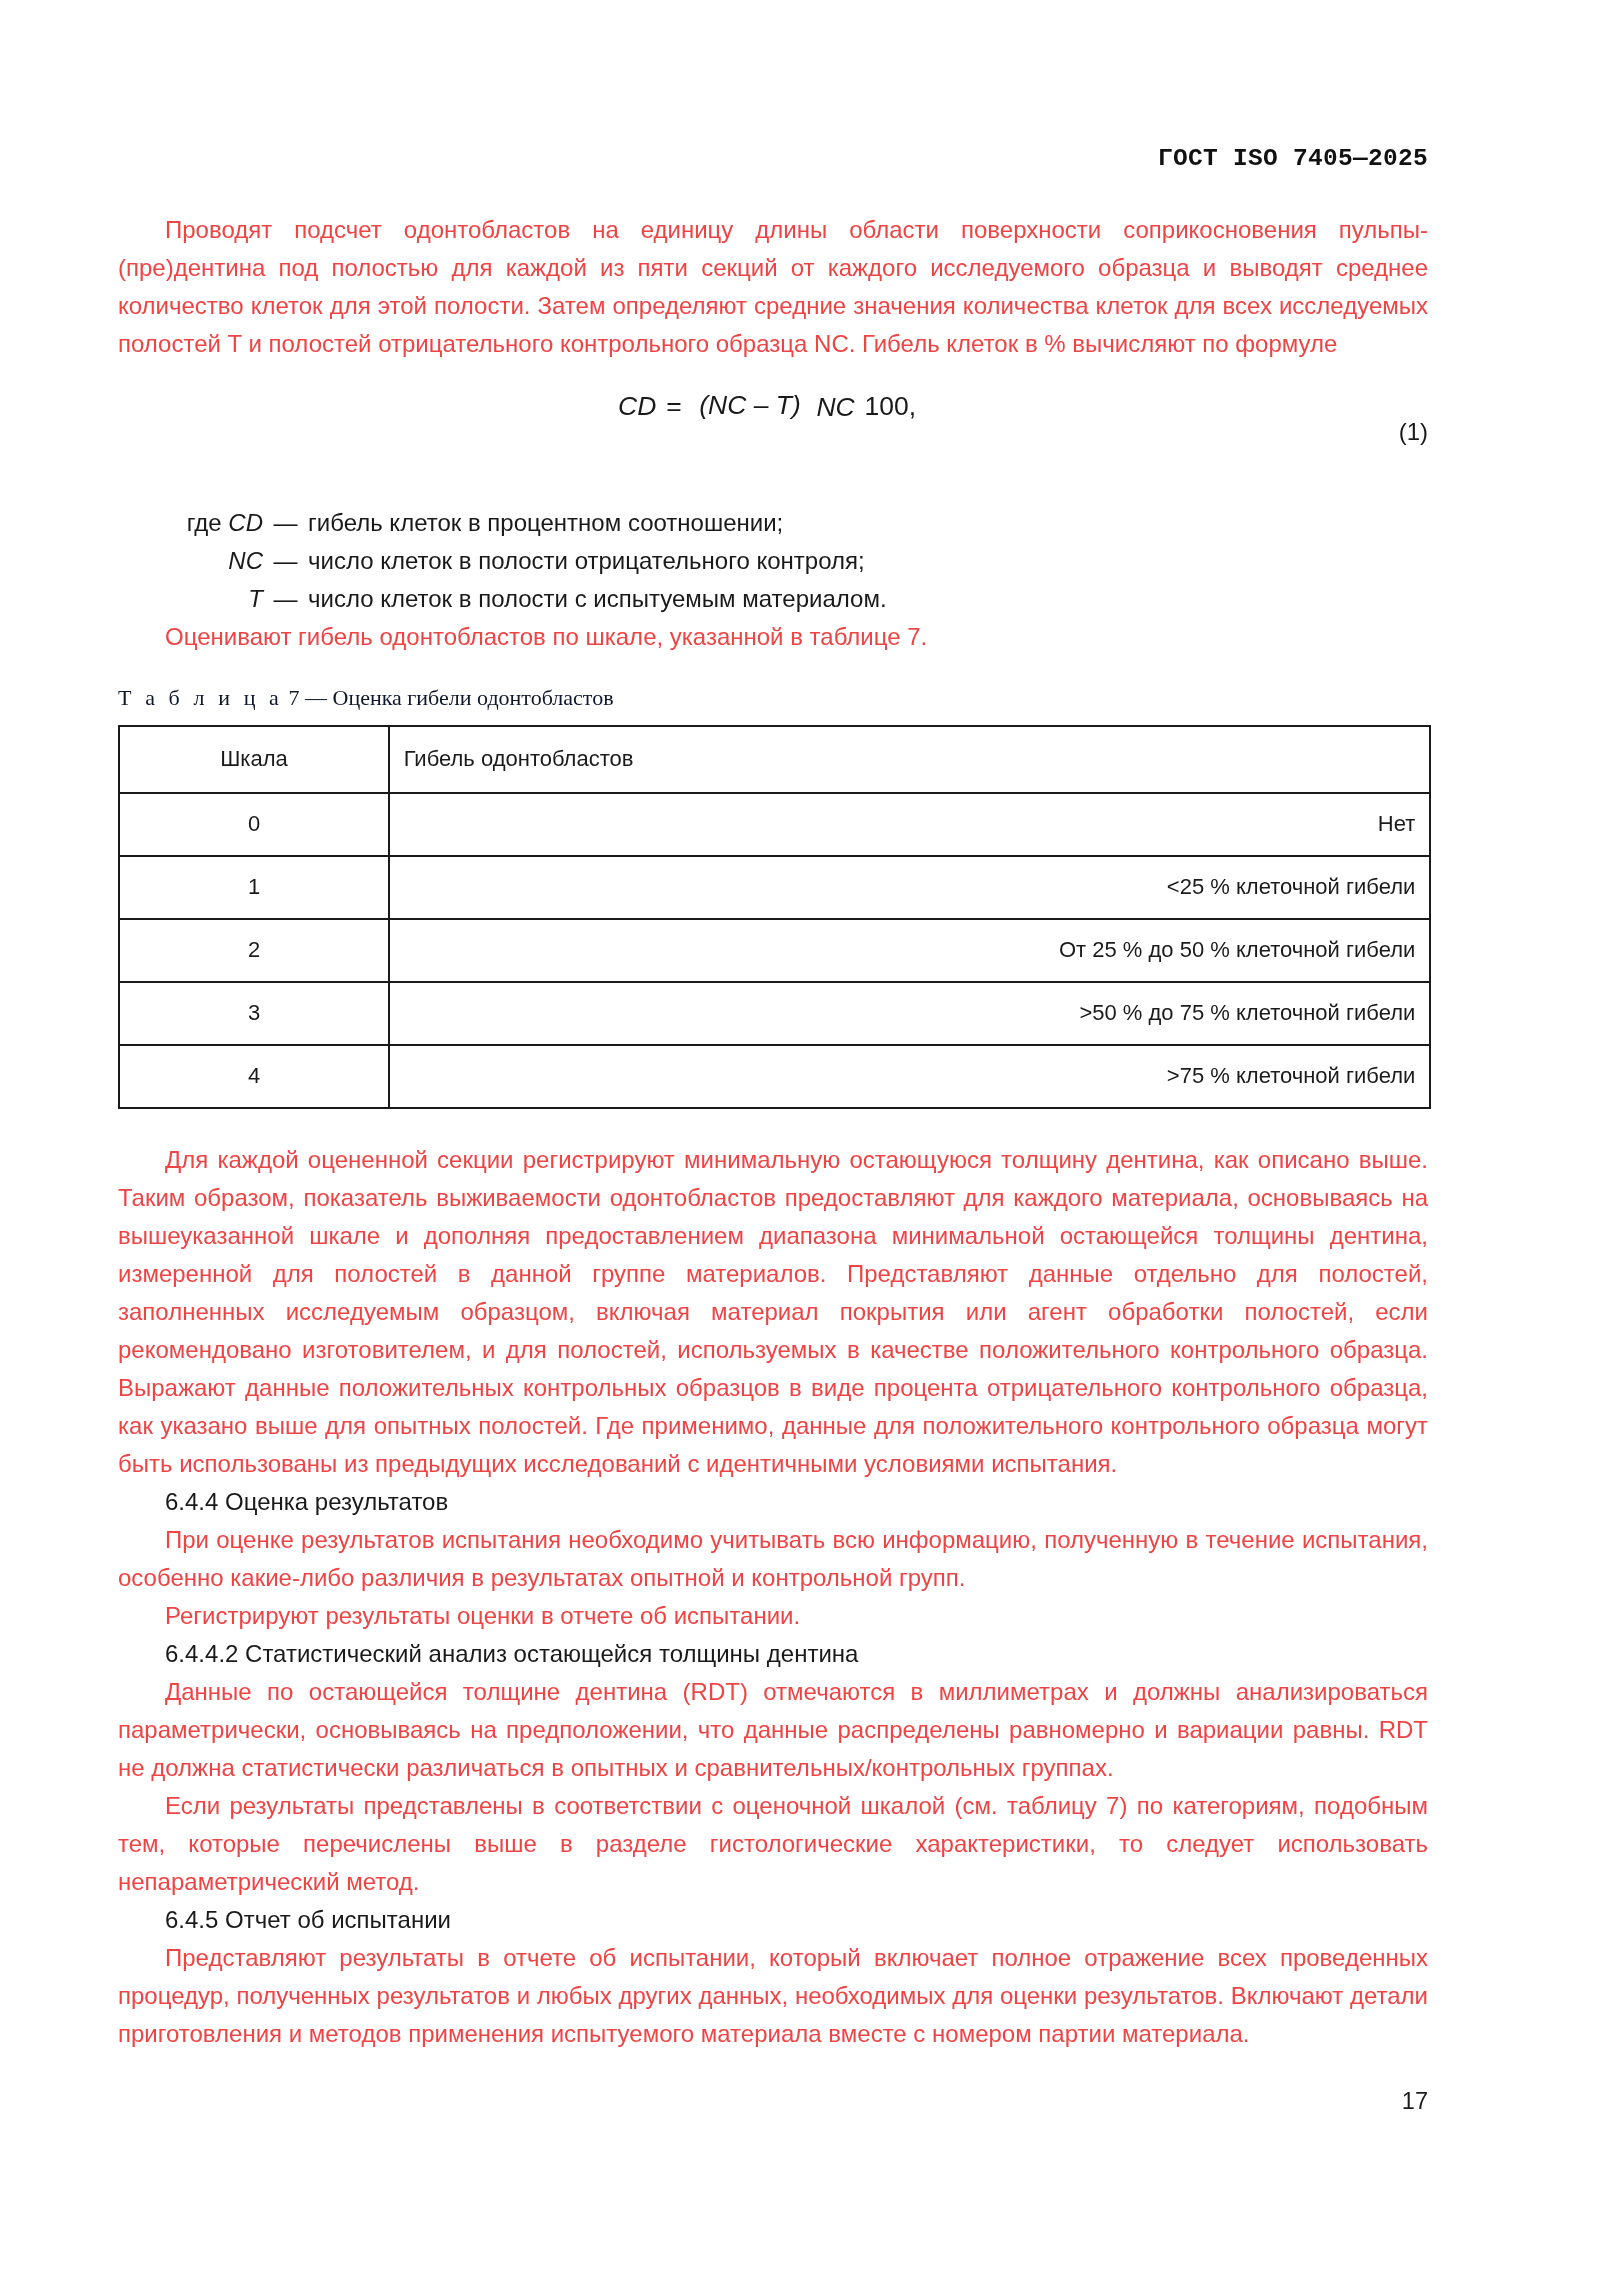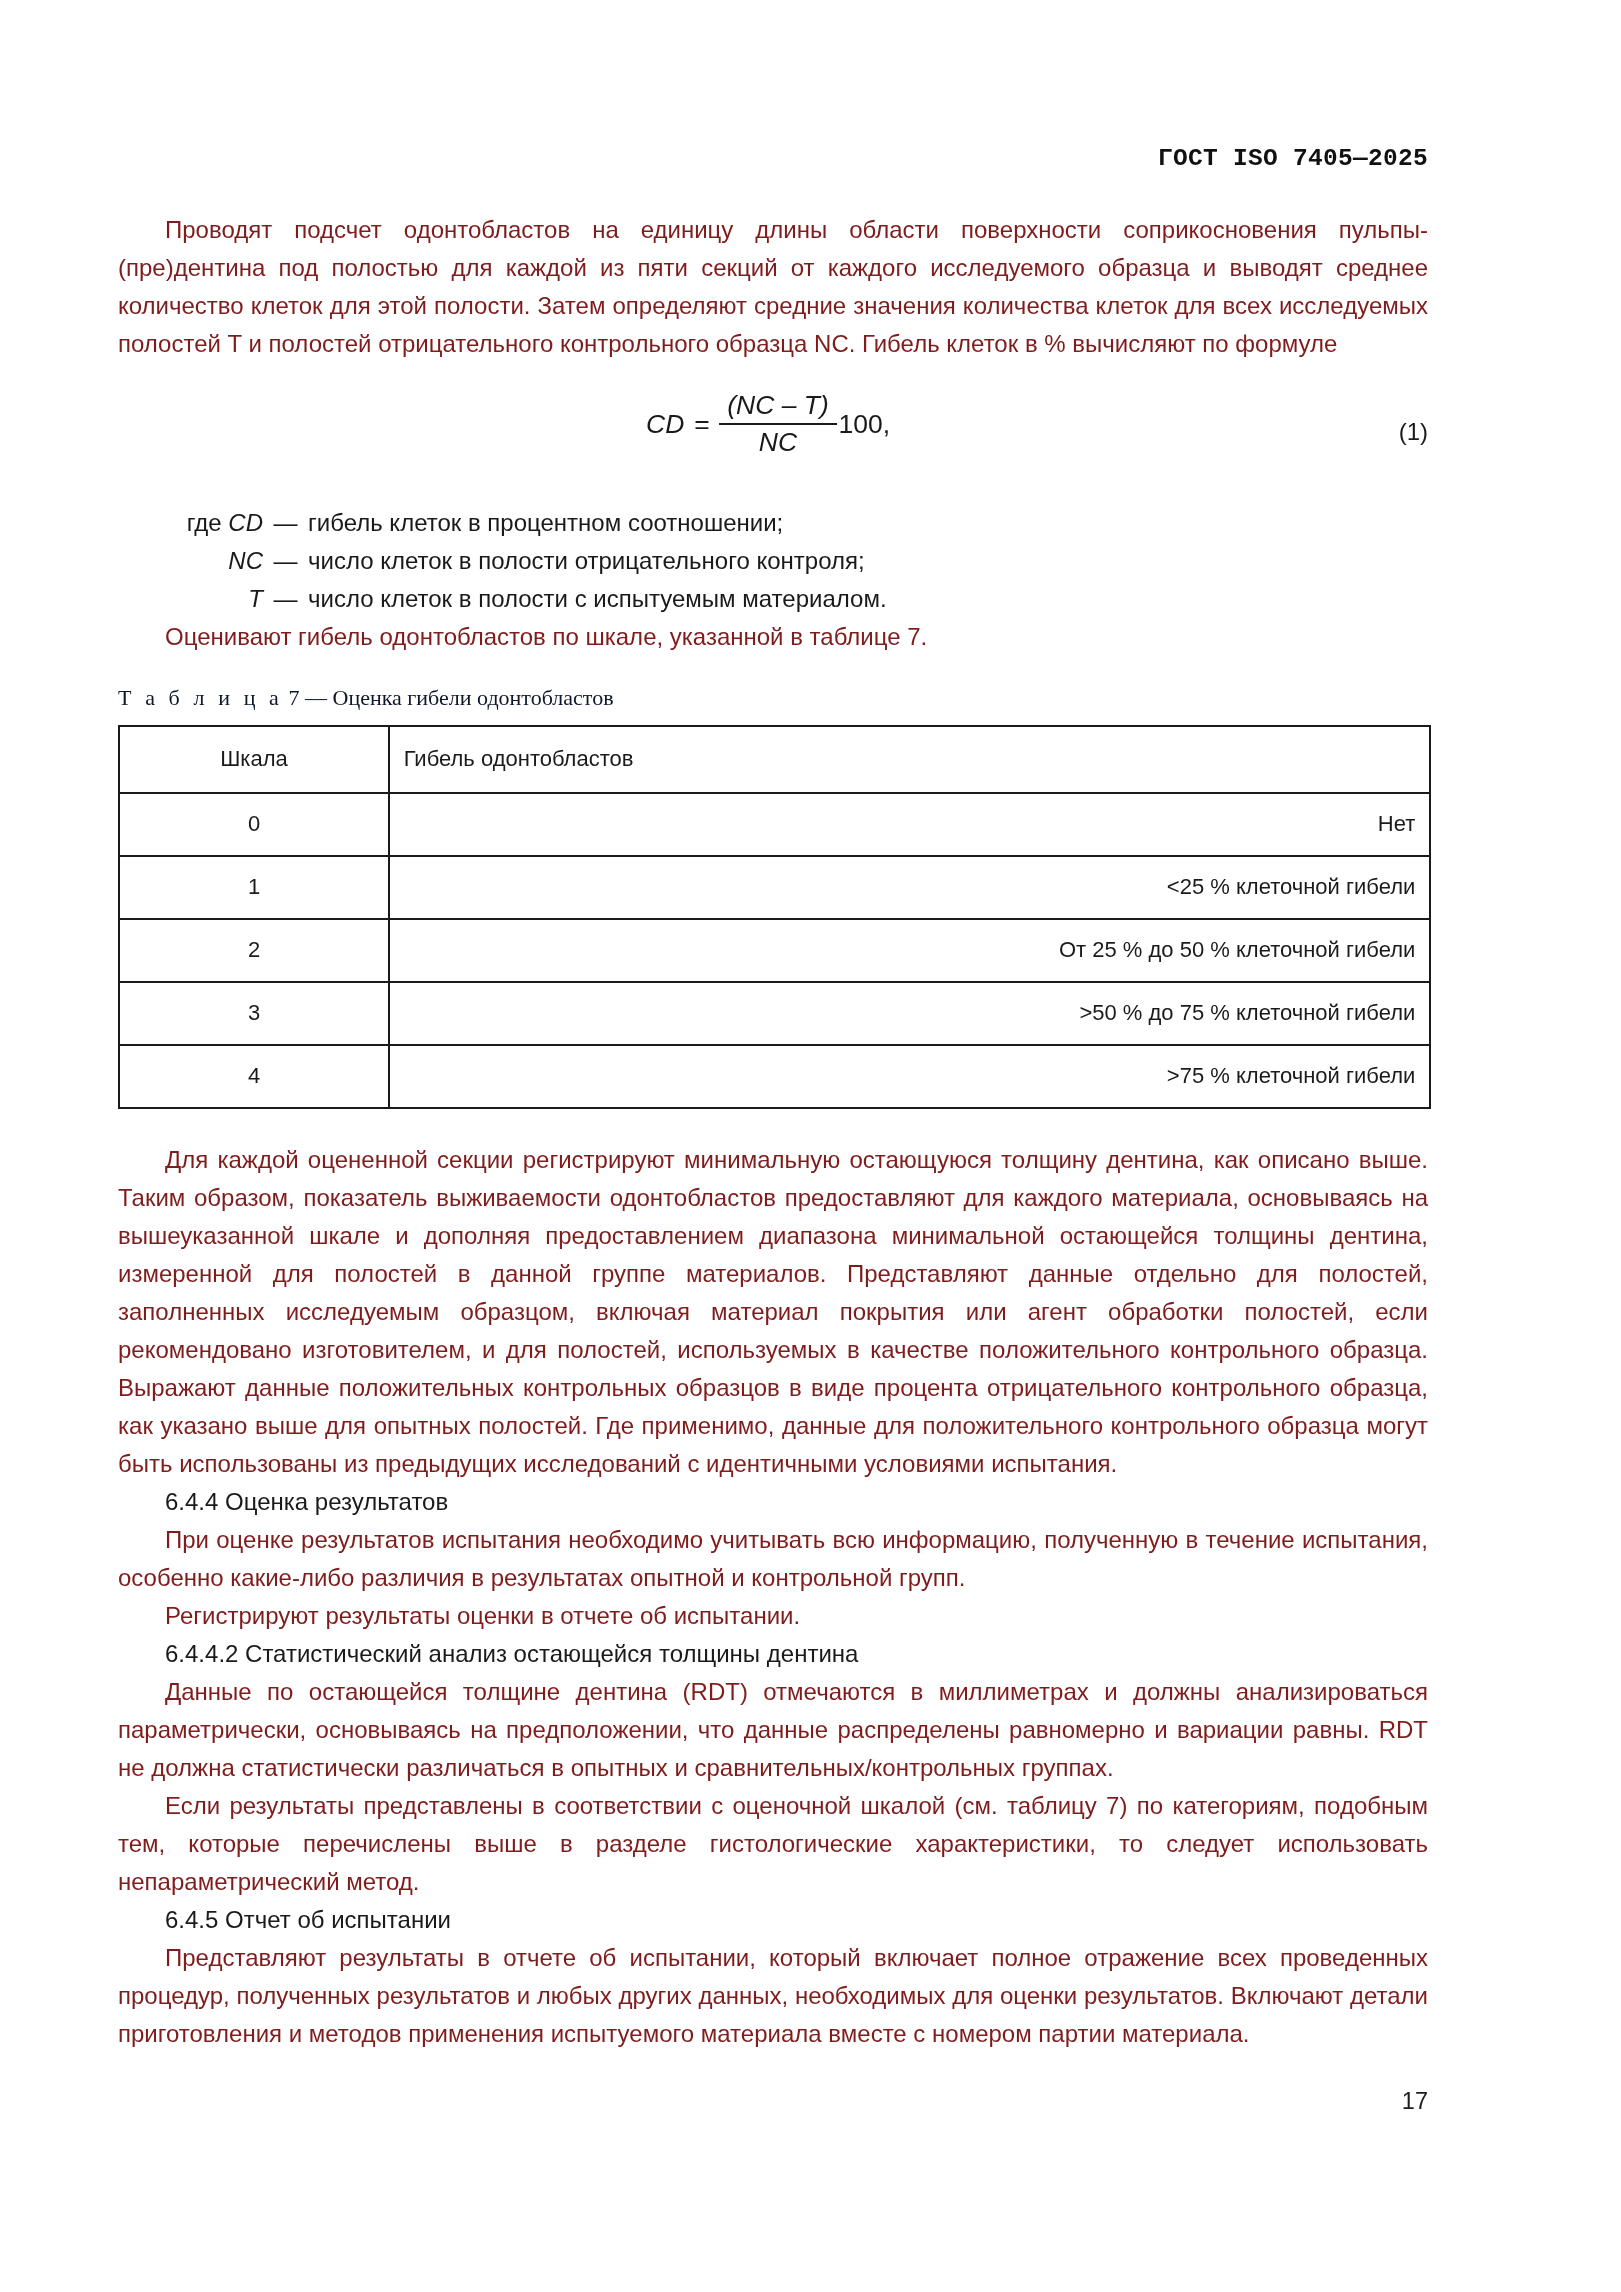--- a/index.html
+++ b/index.html
@@ -43,21 +43,21 @@
     top: 211px;
     width: 1310px;
   }
 
   p.body {
     margin: 0;
     font-size: 24px;
     line-height: 38px;
     text-align: justify;
     text-justify: inter-word;
-    color: #7f1d1d;
+    color: #ef4444;
   }
   p.body.indent { text-indent: 47px; }
 
   .spacer-sm { height: 8.8px; }
 
   
   .formula-row {
     position: relative;
     height: 94px;
     margin-top: 21.6px;
@@ -70,21 +70,21 @@
     display: flex;
     align-items: center;
     font-style: italic;
     font-size: 26.5px;
     white-space: nowrap;
   }
   .formula .lhs { margin-right: 9.8px; }
   .formula .eq { margin-right: 9.8px; font-style: normal; }
   .frac {
     display: inline-flex;
-    flex-direction: column;
+    flex-direction: row;
     align-items: center;
     vertical-align: middle;
   }
   .frac .num {
     padding: 0 7.8px 2px 7.8px;
     font-size: 26.5px;
   }
   .frac .bar {
     width: 100%;
     border-top: 2px solid #1a1a1a;

